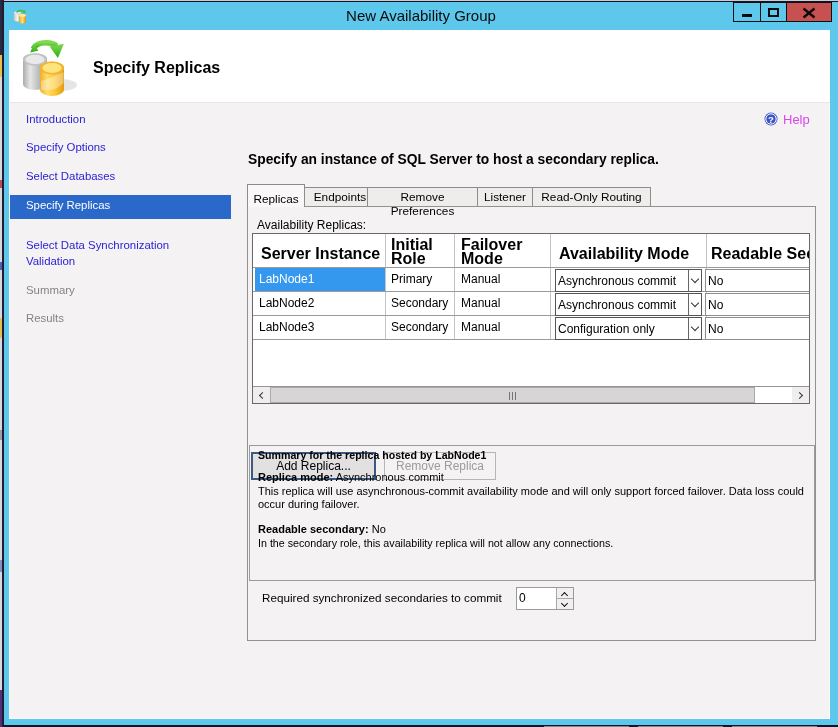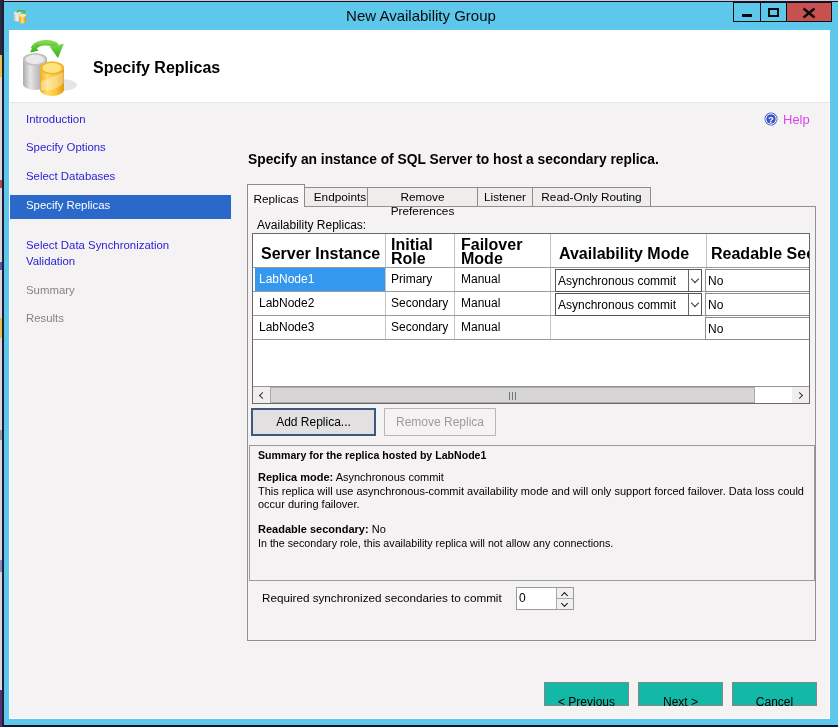--- a/index.html
+++ b/index.html
@@ -45,21 +45,21 @@
 #selcell { position:absolute; left:2px; top:34px; width:130px; height:23px; background:#3598ef; }
 .combo { position:absolute; left:302px; width:147px; height:23px; border:1px solid #555555; background:#fff; }
 .combo .cv { position:absolute; right:12px; top:0; width:1px; height:21px; background:#666666; }
 .rdcell { position:absolute; left:452px; width:162px; height:23px; border:1px solid #8d8d8d; background:#fff; }
 .chev { position:absolute; width:6px; height:6px; border-right:1.8px solid #333333; border-bottom:1.8px solid #333333; transform:rotate(45deg); }
 
 #hsb { position:absolute; left:0; top:152px; width:556px; height:17px; background:#ffffff; border-top:1px solid #949494; }
 .sbarrow { position:absolute; top:0; width:17px; height:16px; background:#efeded; }
 #hsbthumb { position:absolute; left:17px; top:0; width:485px; height:16px; background:#d7d5d5; border:1px solid #aaaaaa; }
 
-.btn { font-size:12px; text-align:center; color:#000; }
+.btn { font-size:12px; text-align:center; color:#000;margin-top:44px; }
 #badd { left:251px; top:408px; width:125px; height:28px; background:#e2e0e0; border:2px solid #3c5a80; padding-top:5px; }
 #brem { left:384px; top:408px; width:112px; height:28px; border:1px solid #b8b5b5; color:#9b9b9b; padding-top:6px; }
 
 #sbox { left:249px; top:445px; width:566px; height:136px; border:1px solid #9c9c9c; }
 .s11 { font-size:11px; }
 
 #spinlabel { left:262px; top:591px; font-size:11.7px; }
 #spin { left:516px; top:587px; width:58px; height:23px; border:1px solid #9b9b9b; background:#fff; }
 
 .bbtn { top:682px; width:85px; height:24px; background:#14b8a6; border:1px solid #868686; padding-top:12px; }
@@ -203,20 +203,25 @@
   <div class="combo" style="top:35px;">
       <span class="gcell" style="left:2px; top:4px;">Asynchronous commit</span>
       <span class="cv"></span>
       <span class="chev" style="right:3px; top:6px;"></span>
     </div>
   <div class="combo" style="top:59px;">
       <span class="gcell" style="left:2px; top:4px;">Asynchronous commit</span>
       <span class="cv"></span>
       <span class="chev" style="right:3px; top:6px;"></span>
     </div>
+  <div class="combo" style="top:83px;">
+      <span class="gcell" style="left:2px; top:4px;">Configuration only</span>
+      <span class="cv"></span>
+      <span class="chev" style="right:3px; top:6px;"></span>
+    </div>
   <div class="rdcell" style="top:35px;">
       <span class="gcell" style="left:2px; top:4px;">No</span>
     </div>
   <div class="rdcell" style="top:59px;">
       <span class="gcell" style="left:2px; top:4px;">No</span>
     </div>
   <div class="rdcell" style="top:83px;">
       <span class="gcell" style="left:2px; top:4px;">No</span>
     </div>
   <div id="hsb">

